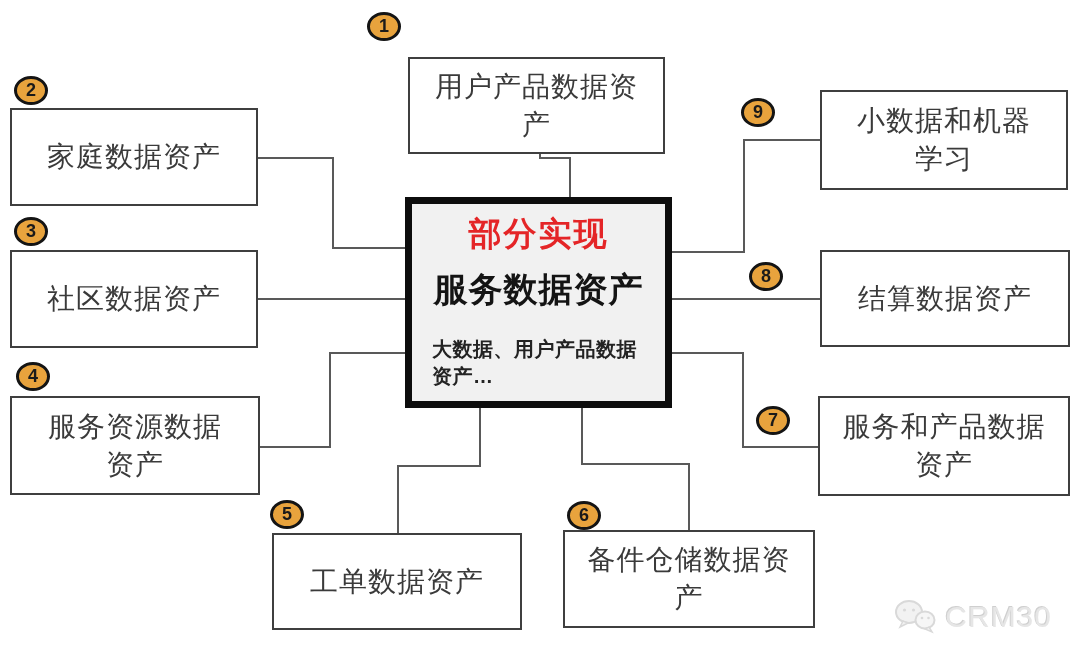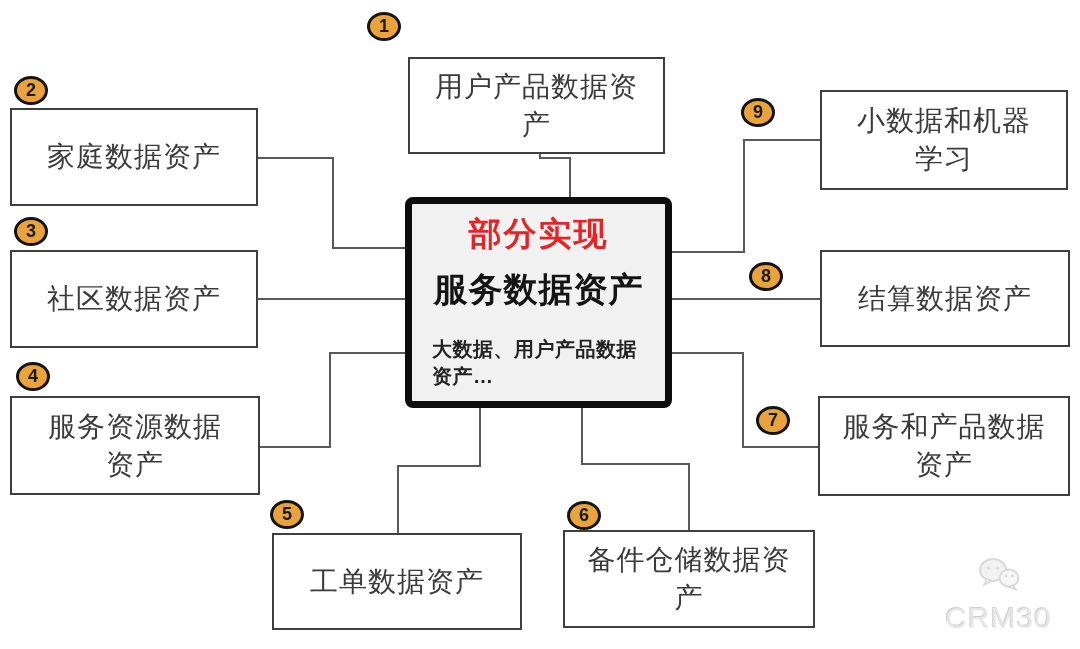--- a/index.html
+++ b/index.html
@@ -49,41 +49,40 @@
   .g3{left:14px;top:217px;}
   .g4{left:16px;top:362px;}
   .g5{left:270px;top:500px;}
   .g6{left:567px;top:501px;}
   .g7{left:756px;top:406px;}
   .g8{left:749px;top:262px;}
   .g9{left:741px;top:98px;}
   .center-box{
     position:absolute;left:405px;top:197px;width:267px;height:211px;
     box-sizing:border-box;background:var(--center-fill);
-    border:7px solid var(--center-border);border-radius:8px;
+    border:7px solid var(--center-border);border-radius:0;
     display:flex;flex-direction:column;align-items:center;justify-content:center;
     padding:4px 20px 8px 20px;
   }
   .center-status{
     color:var(--accent-red);font-size:33px;font-weight:bold;
     letter-spacing:2px;margin-bottom:10px;text-align:center;
   }
   .center-title{
     color:#141414;font-size:34px;font-weight:bold;
     letter-spacing:1px;margin-bottom:23px;text-align:center;white-space:nowrap;
   }
   .center-subtitle{
     color:#232323;font-size:20px;font-weight:bold;line-height:1.35;
     align-self:flex-start;text-align:left;letter-spacing:0.5px;
   }
   .watermark{
     position:absolute;right:28px;bottom:14px;
     display:flex;align-items:center;gap:8px;
     color:var(--watermark);
-    flex-direction:column;
   }
   .watermark-text{
     font-size:30px;letter-spacing:1px;color:#e6e6e6;
     text-shadow:-1px -1px 0 #cfcfcf,1px 1px 1px #ffffff;
   }
   .wechat-icon svg{display:block;}
 </style>
 </head>
 <body>
 

